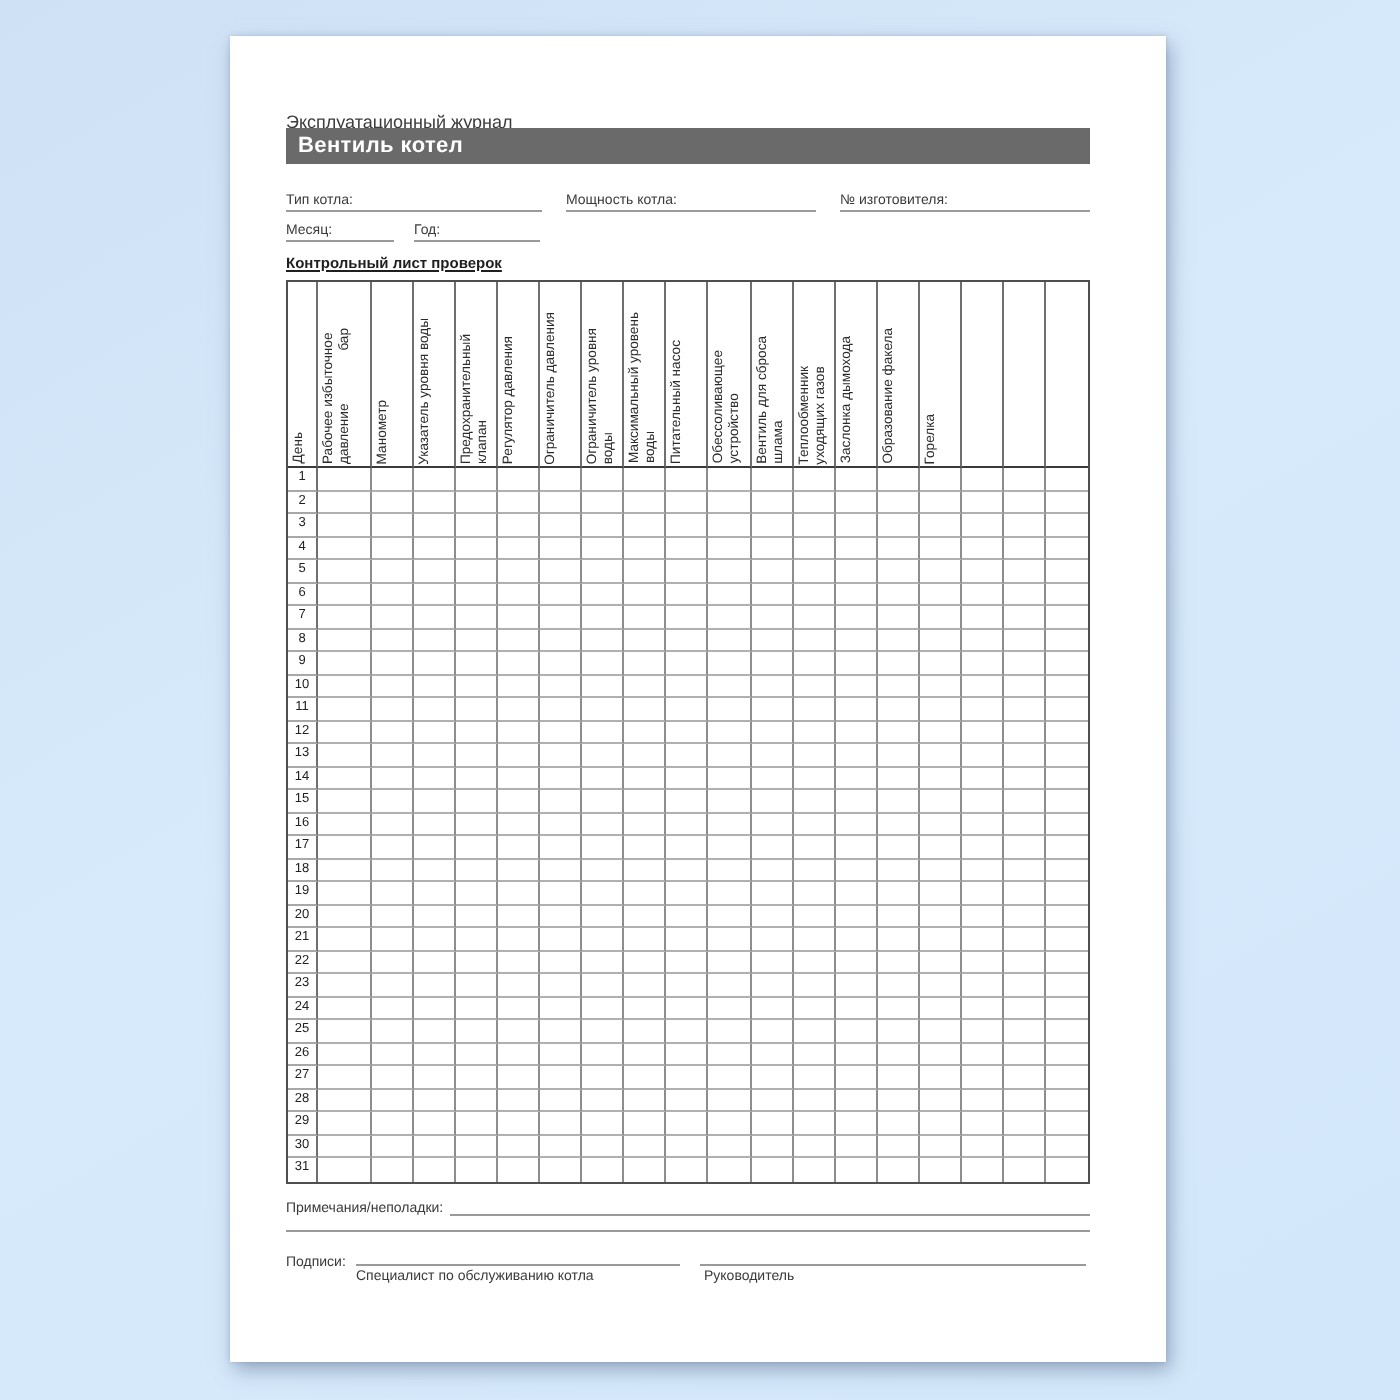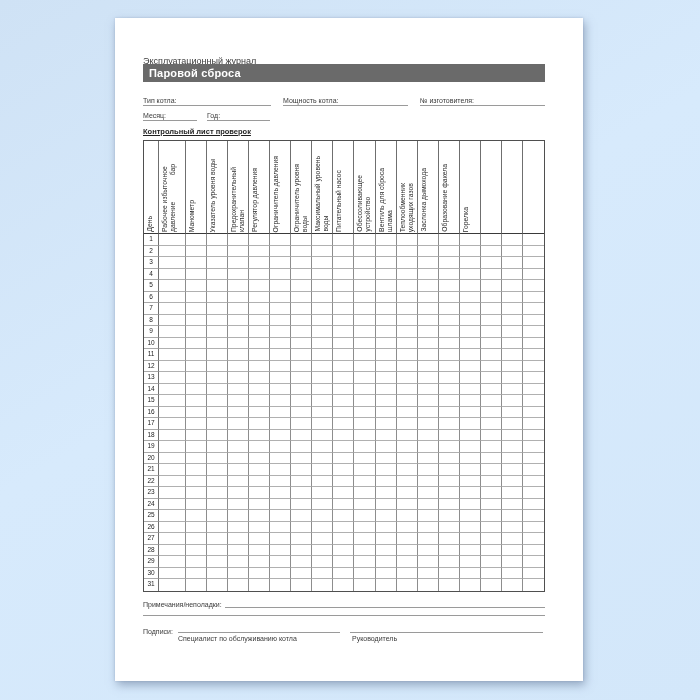--- a/index.html
+++ b/index.html
@@ -73,21 +73,21 @@
   .sig-sub1 { left:35px; }
   .sig-sub2 { left:209px; }
 </style>
 </head>
 <body>
 
 <div class="page">
 
   <div class="doc-title">Эксплуатационный журнал</div>
 
-  <div class="banner">Паровой сброса</div>
+  <div class="banner">Вентиль котел</div>
 
   <div class="fieldrow fieldrow1">
     <div class="field" style="width:128px; margin-right:12px;">
       <span class="flabel">Тип котла:</span>
     </div>
     <div class="field" style="width:125px; margin-right:12px;">
       <span class="flabel">Мощность котла:</span>
     </div>
     <div class="field" style="width:125px;">
       <span class="flabel">№ изготовителя:</span>

